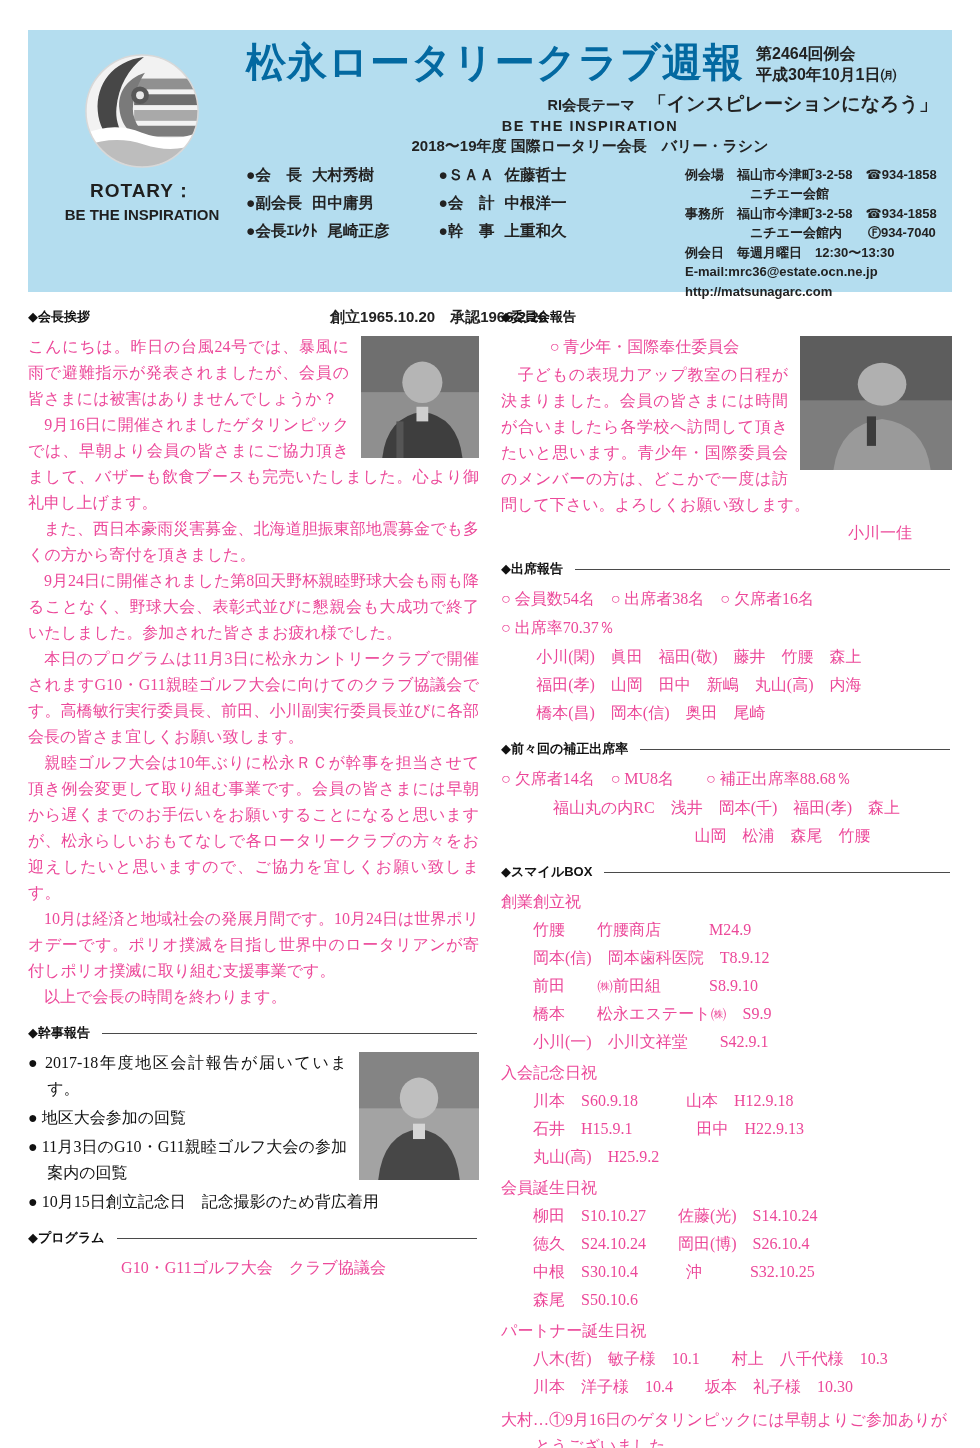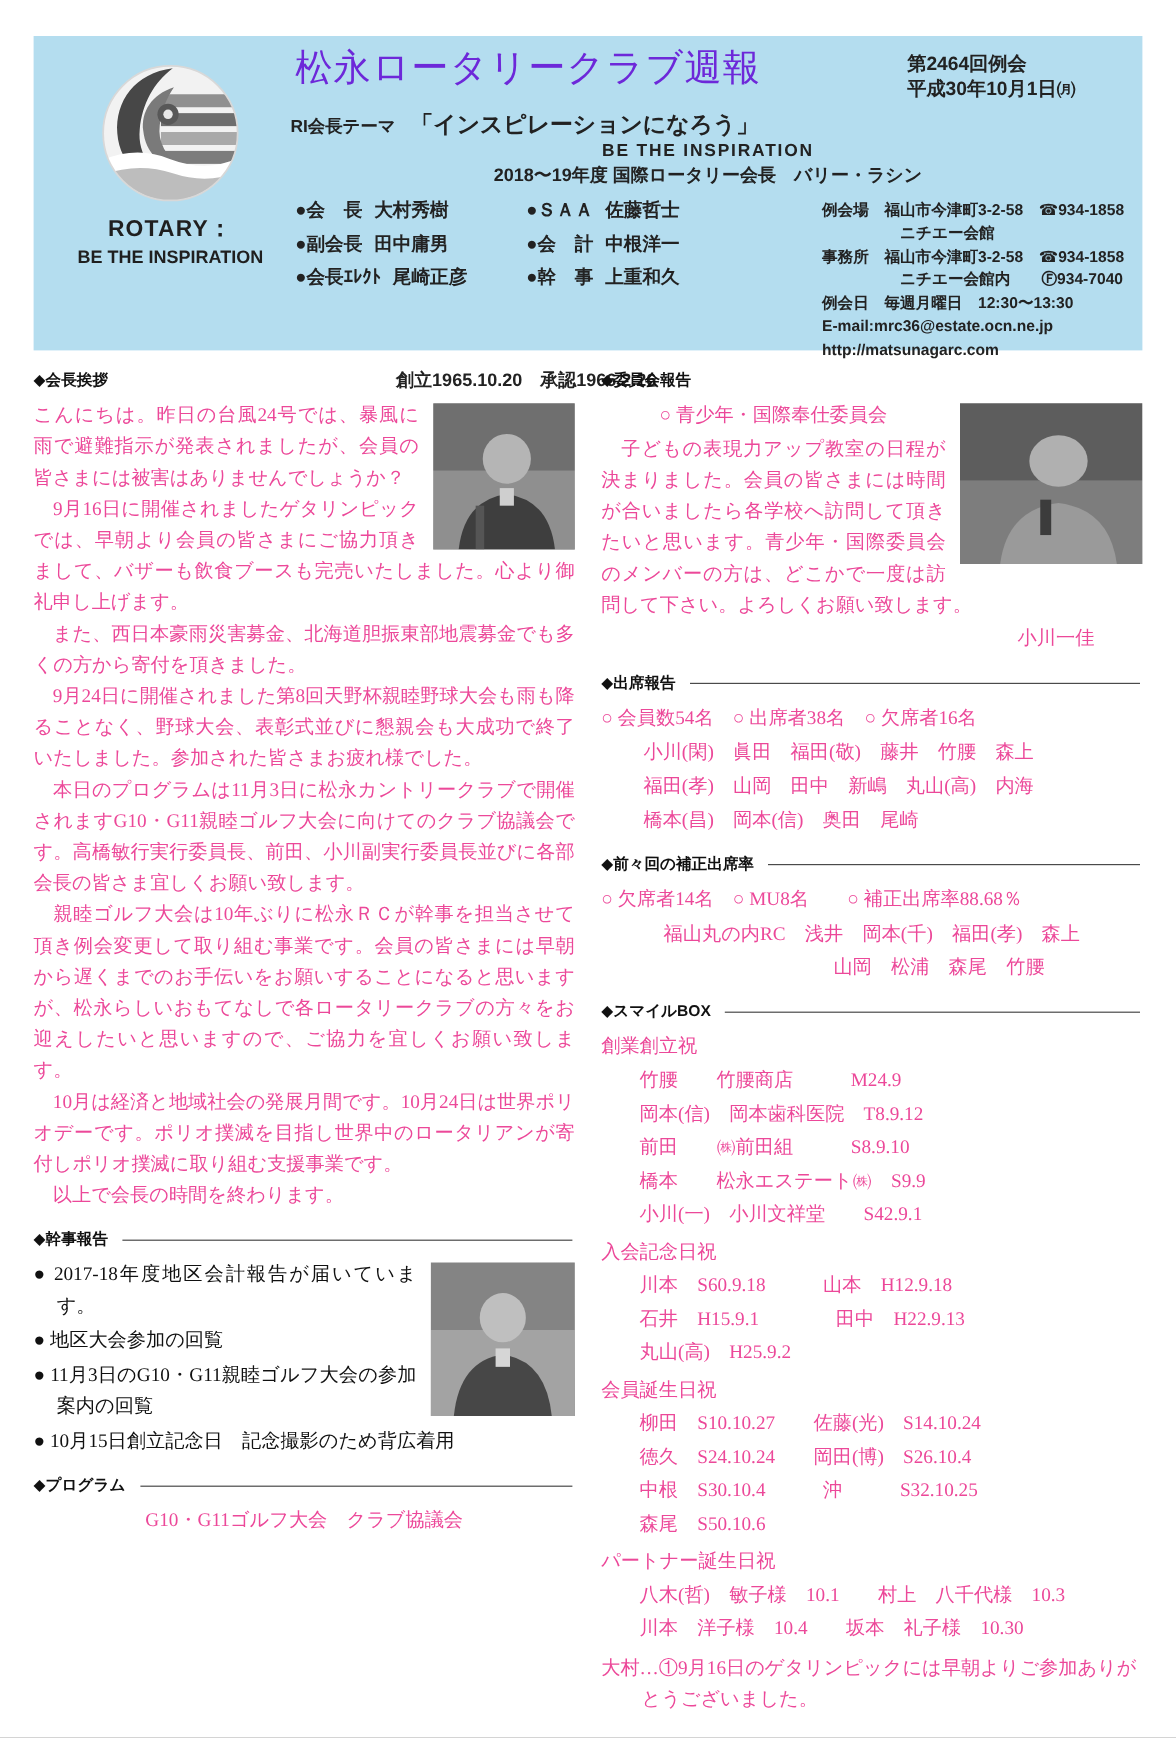--- a/index.html
+++ b/index.html
@@ -8,23 +8,23 @@
   
   .masthead{background:#b4ddef;display:flex;height:262px;box-sizing:border-box;padding:10px 14px 8px;}
   .logo-col{flex:0 0 200px;display:flex;flex-direction:column;align-items:center;padding-top:12px;
             font-family:"Liberation Sans","DejaVu Sans",sans-serif;}
   .logo-mark svg{display:block;}
   .logo-text1{font-size:19px;font-weight:bold;letter-spacing:1px;color:#1f1f1f;margin-top:8px;}
   .logo-text2{font-size:15px;font-weight:bold;color:#1f1f1f;margin-top:2px;}
   .head-main{flex:1;font-family:"Liberation Sans","DejaVu Sans",sans-serif;color:#222;
              display:flex;flex-direction:column;min-width:0;}
   .title-row{display:flex;justify-content:space-between;}
-  .page-title{font-size:31px;font-weight:normal;margin:0;letter-spacing:1px;line-height:1.12;padding-left:4px;color:#6d28d9;}
+  .page-title{font-size:40px;font-weight:bold;margin:0;letter-spacing:1px;line-height:1.12;padding-left:4px;color:#0369a1;}
   .meeting-info{flex:0 0 182px;font-size:16px;font-weight:bold;line-height:1.3;padding-top:4px;}
-  .theme-row{text-align:left;margin-top:5px;}
+  .theme-row{text-align:right;margin-top:5px;}
   .theme-label{font-size:14.5px;font-weight:bold;margin-right:8px;}
   .theme-main{font-size:19px;font-weight:bold;}
   .theme-en{text-align:center;font-size:14.5px;font-weight:bold;letter-spacing:1.5px;margin-top:1px;}
   .ri-president{text-align:center;font-size:15px;font-weight:bold;margin-top:3px;}
   .officers-venue{display:flex;margin-top:9px;gap:48px;}
   .officers{flex:0 0 385px;display:grid;grid-template-columns:1fr 1fr;row-gap:7px;
             font-size:15.5px;font-weight:bold;padding-left:4px;align-content:start;}
   .officer{white-space:nowrap;}
   .o-name{margin-left:10px;}
   .venue{flex:1;font-size:13px;line-height:1.5;font-weight:bold;padding-left:6px;min-width:0;}
@@ -211,20 +211,21 @@
         <p class="subtitle">○ 青少年・国際奉仕委員会</p>
         <p>　子どもの表現力アップ教室の日程が決まりました。会員の皆さまには時間が合いましたら各学校へ訪問して頂きたいと思います。青少年・国際委員会のメンバーの方は、どこかで一度は訪問して下さい。よろしくお願い致します。</p>
         <p class="sig">小川一佳</p>
       </div>
 
       <h2 class="sec-title">
         <span>◆出席報告</span>
         <span class="rule"></span>
       </h2>
       <p class="stat-line">○ 会員数54名　○ 出席者38名　○ 欠席者16名</p>
+      <p class="stat-line">○ 出席率70.37％</p>
       <p class="names-line">小川(閑)　眞田　福田(敬)　藤井　竹腰　森上</p>
       <p class="names-line">福田(孝)　山岡　田中　新嶋　丸山(高)　内海</p>
       <p class="names-line">橋本(昌)　岡本(信)　奥田　尾崎</p>
 
       <h2 class="sec-title">
         <span>◆前々回の補正出席率</span>
         <span class="rule"></span>
       </h2>
       <p class="stat-line">○ 欠席者14名　○ MU8名　　○ 補正出席率88.68％</p>
       <p class="plain-line">福山丸の内RC　浅井　岡本(千)　福田(孝)　森上</p>

